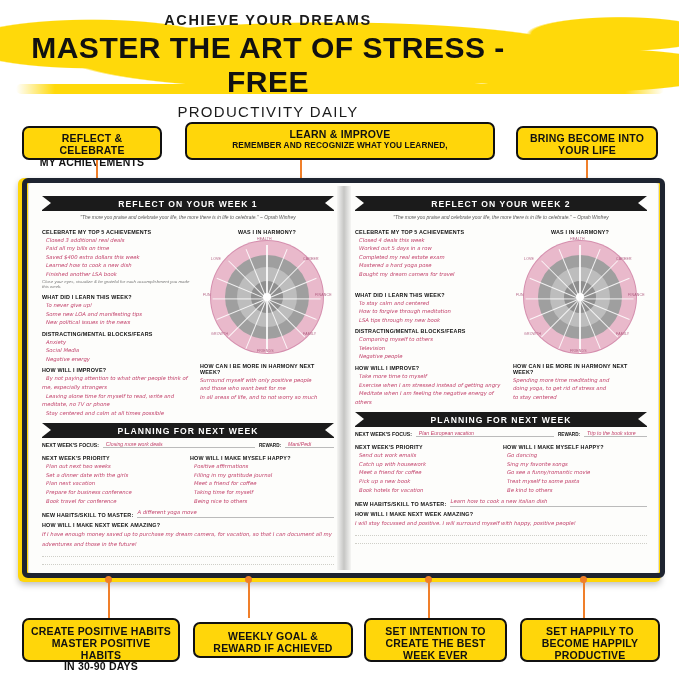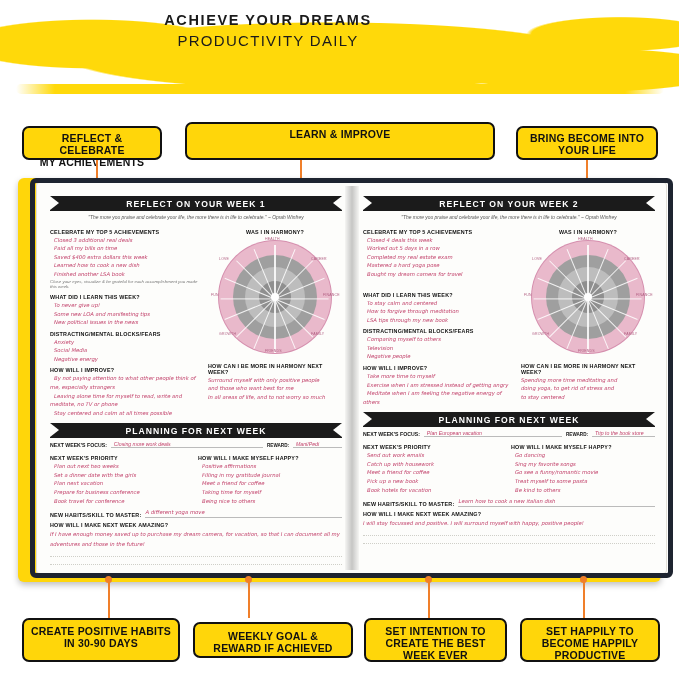--- a/index.html
+++ b/index.html
@@ -40,21 +40,21 @@
   .leader{position:absolute;background:#f07f2a;}
   .dot{position:absolute;width:7px;height:7px;border-radius:50%;background:#f07f2a;}
 
   
   .book{
     position:absolute;left:18px;top:178px;width:643px;height:404px;
     background:#ffd60a;border-radius:6px;
     box-shadow:0 3px 6px rgba(0,0,0,.25);
   }
   .pages{
-    position:absolute;left:18px;top:4px;width:631px;height:392px;
+    position:absolute;left:10px;top:4px;width:631px;height:392px;
     background:#fdfdfb;border-radius:4px;
     box-shadow:inset 0 0 0 1px #e2e0d8;
   }
   .pages:before{ 
     content:"";position:absolute;left:-6px;top:-4px;width:643px;height:400px;
     border-radius:6px;border:5px solid #1e2430;box-sizing:border-box;
     pointer-events:none;
   }
   .spine{
     position:absolute;left:50%;top:4px;width:14px;height:384px;margin-left:-7px;
@@ -107,29 +107,31 @@
   .focusline{display:flex;align-items:flex-end;gap:4px;font-size:5.2px;margin-top:3px;}
   .focusline .lbl{font-weight:700;color:#111;white-space:nowrap;}
   .focusline .val{flex:1;border-bottom:.7px solid #bbb;color:#c2426b;font-style:italic;padding-left:3px;}
 </style>
 </head>
 <body>
 
 <div class="brush"></div>
 <div class="hdr">
   <div class="l1">ACHIEVE YOUR DREAMS</div>
+  <div class="l2">MASTER THE ART OF STRESS - FREE</div>
   <div class="l3">PRODUCTIVITY DAILY</div>
 </div>
 
 <div class="callout" style="left:22px;top:126px;width:140px;height:34px;">
   <div class="big">REFLECT &amp; CELEBRATE</div>
   <div class="big">MY ACHIEVEMENTS</div>
 </div>
 <div class="callout" style="left:185px;top:122px;width:310px;height:38px;">
   <div class="big">LEARN &amp; IMPROVE</div>
+  <div class="sm">REMEMBER AND RECOGNIZE WHAT YOU LEARNED,</div>
 </div>
 <div class="callout" style="left:516px;top:126px;width:142px;height:34px;">
   <div class="big">BRING BECOME INTO</div>
   <div class="big">YOUR LIFE</div>
 </div>
 
 <div class="leader" style="left:96px;top:160px;width:1.6px;height:40px;"></div>
 <div class="dot" style="left:93px;top:198px;"></div>
 <div class="leader" style="left:110px;top:200px;width:30px;height:1.6px;transform:rotate(30deg);transform-origin:0 0;"></div>
 <div class="leader" style="left:300px;top:160px;width:1.6px;height:30px;"></div>
@@ -381,20 +383,21 @@
 <div class="leader" style="left:108px;top:578px;width:1.6px;height:40px;"></div>
 <div class="dot" style="left:245px;top:576px;"></div>
 <div class="leader" style="left:248px;top:578px;width:1.6px;height:40px;"></div>
 <div class="dot" style="left:425px;top:576px;"></div>
 <div class="leader" style="left:428px;top:578px;width:1.6px;height:40px;"></div>
 <div class="dot" style="left:580px;top:576px;"></div>
 <div class="leader" style="left:583px;top:578px;width:1.6px;height:40px;"></div>
 
 <div class="callout" style="left:22px;top:618px;width:158px;height:44px;padding-top:6px;">
   <div class="big">CREATE POSITIVE HABITS</div>
+  <div class="big">MASTER POSITIVE HABITS</div>
   <div class="big">IN 30-90 DAYS</div>
 </div>
 <div class="callout" style="left:193px;top:622px;width:160px;height:36px;padding-top:7px;">
   <div class="big">WEEKLY GOAL &amp;</div>
   <div class="big">REWARD IF ACHIEVED</div>
 </div>
 <div class="callout" style="left:364px;top:618px;width:143px;height:44px;padding-top:6px;">
   <div class="big">SET INTENTION TO</div>
   <div class="big">CREATE THE BEST</div>
   <div class="big">WEEK EVER</div>

